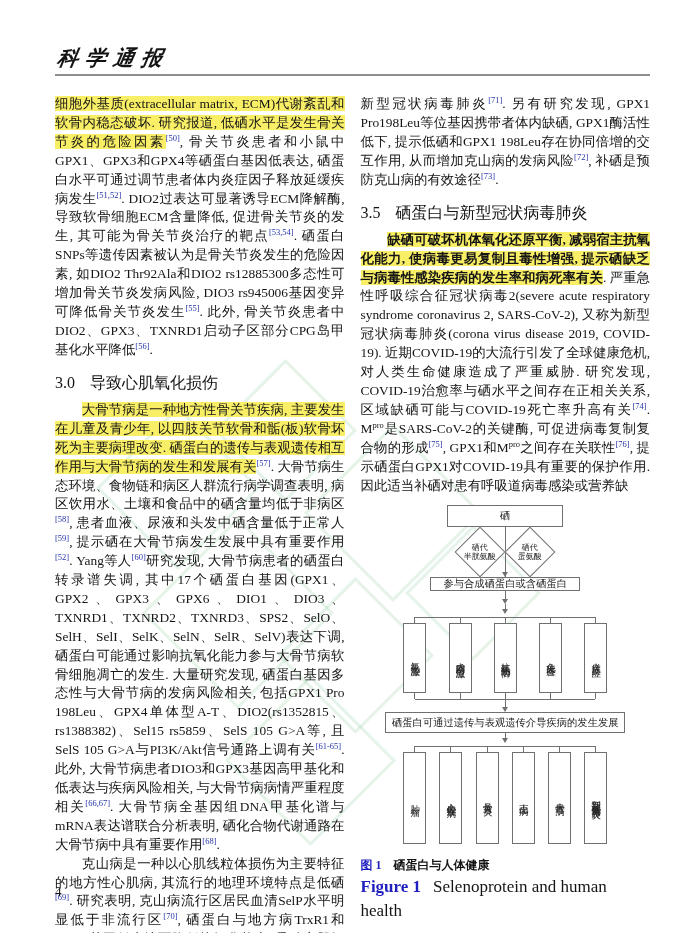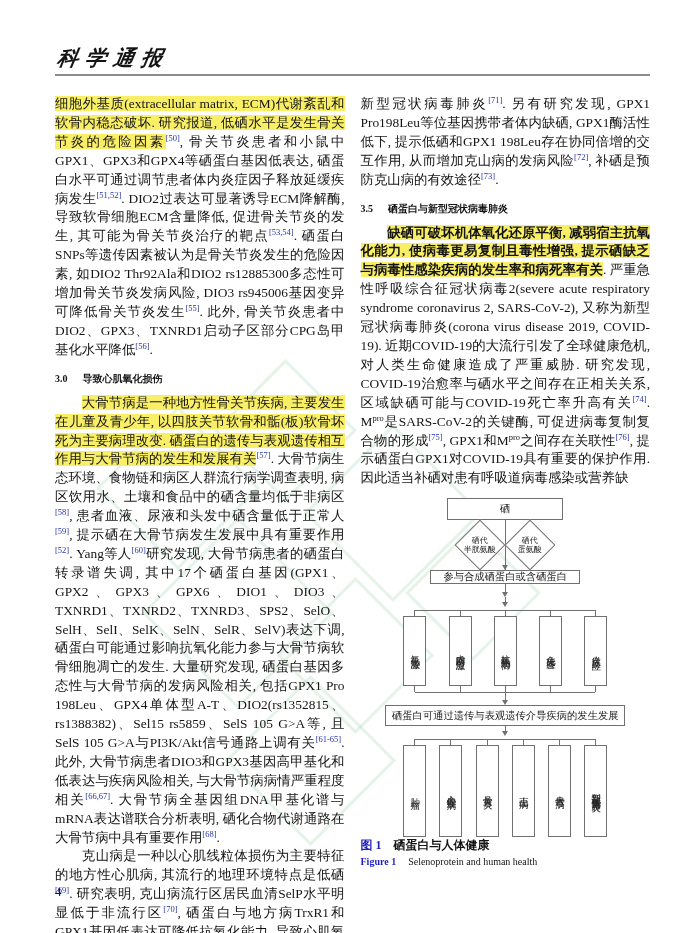--- a/index.html
+++ b/index.html
@@ -23,21 +23,21 @@
   
   .content{position:absolute;left:55px;right:50px;top:95px;display:flex;gap:16px;z-index:2}
   .col{flex:1;min-width:0}
   .para{font-size:13.4px;line-height:18.9px;text-align:justify;margin:0}
   .indent{text-indent:2em}
   .hl{background:#f9ef67}
   .b{font-weight:bold}
   .i{}
   .sup{color:#2433a8;font-size:8.5px;vertical-align:super;line-height:0}
   .ps{font-size:8.5px;vertical-align:super;line-height:0}
-  h3.heading{font-size:10px;font-weight:bold;margin:13px 0 9px;line-height:1.2}
+  h3.heading{font-size:16px;font-weight:normal;margin:13px 0 9px;line-height:1.2}
   h3.heading .hnum{margin-right:15px}
   
   .fig{width:240px;margin:10px auto 0;position:relative;
        font-family:"Liberation Sans","DejaVu Sans",sans-serif;color:#222}
   .fbox{border:1px solid #707070;background:#fff;display:flex;align-items:center;justify-content:center;
         font-size:10.3px;box-sizing:border-box}
   .f-se{width:116px;height:22px;margin:0 auto}
   .f-di{position:relative;height:50px}
   .f-di .line{position:absolute;left:50%;top:0;height:100%;width:1px;background:#707070;margin-left:-.5px}
   .f-di .head{position:absolute;left:50%;bottom:0;transform:translateX(-50%);width:0;height:0;
@@ -65,24 +65,24 @@
   .tbox{width:23px;writing-mode:vertical-rl;text-orientation:upright;font-size:9.5px;letter-spacing:1.5px;
         padding:3px 0}
   .f-funcs .tbox{height:70px}
   .f-dis .tbox{height:92px}
   .merge{position:relative;height:19px}
   .merge::before{content:"";position:absolute;left:30px;right:30px;top:6px;border-top:1px solid #707070}
   .merge .stem{position:absolute;left:50%;top:6px;height:8px;width:1px;background:#707070;margin-left:-.5px}
   .merge .head{position:absolute;left:50%;top:14px;transform:translateX(-50%);
                border:3.5px solid transparent;border-top:5px solid #707070;border-bottom:none;width:0;height:0}
   
-  .figcap{font-size:12px;line-height:1.45}
+  .figcap{margin-top:13px;font-size:12px;line-height:1.45}
   .figcap .lab{color:#1f1fbf;font-weight:bold;margin-right:12px}
   .figcap .zh{font-weight:bold}
-  .figcap .en-line{font-size:10px}
+  .figcap .en-line{font-size:17px}
   
   .pageno{position:absolute;left:55px;top:884px;font-size:13px;z-index:2}
 </style>
 </head>
 <body>
 
 <div class="page">
 
   <div class="wmk">
     <div class="wm wm1"></div>

